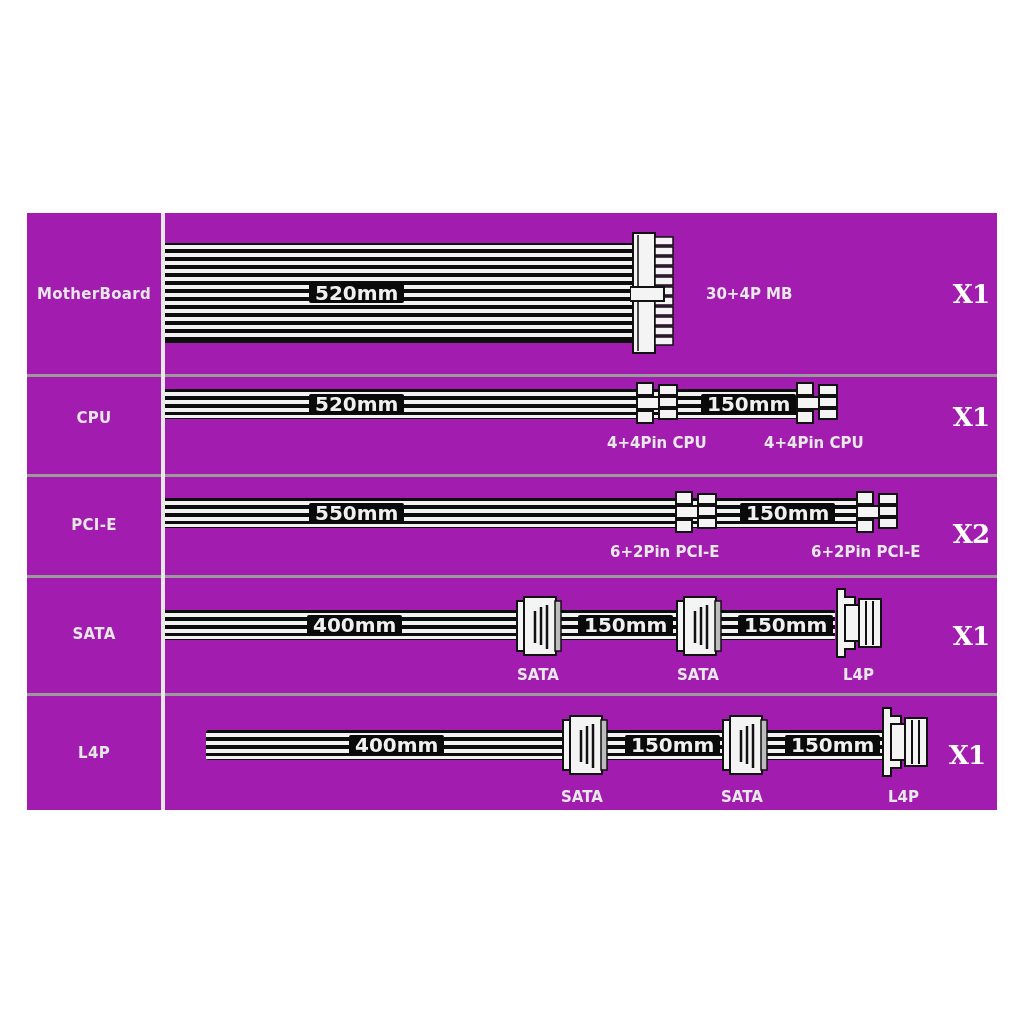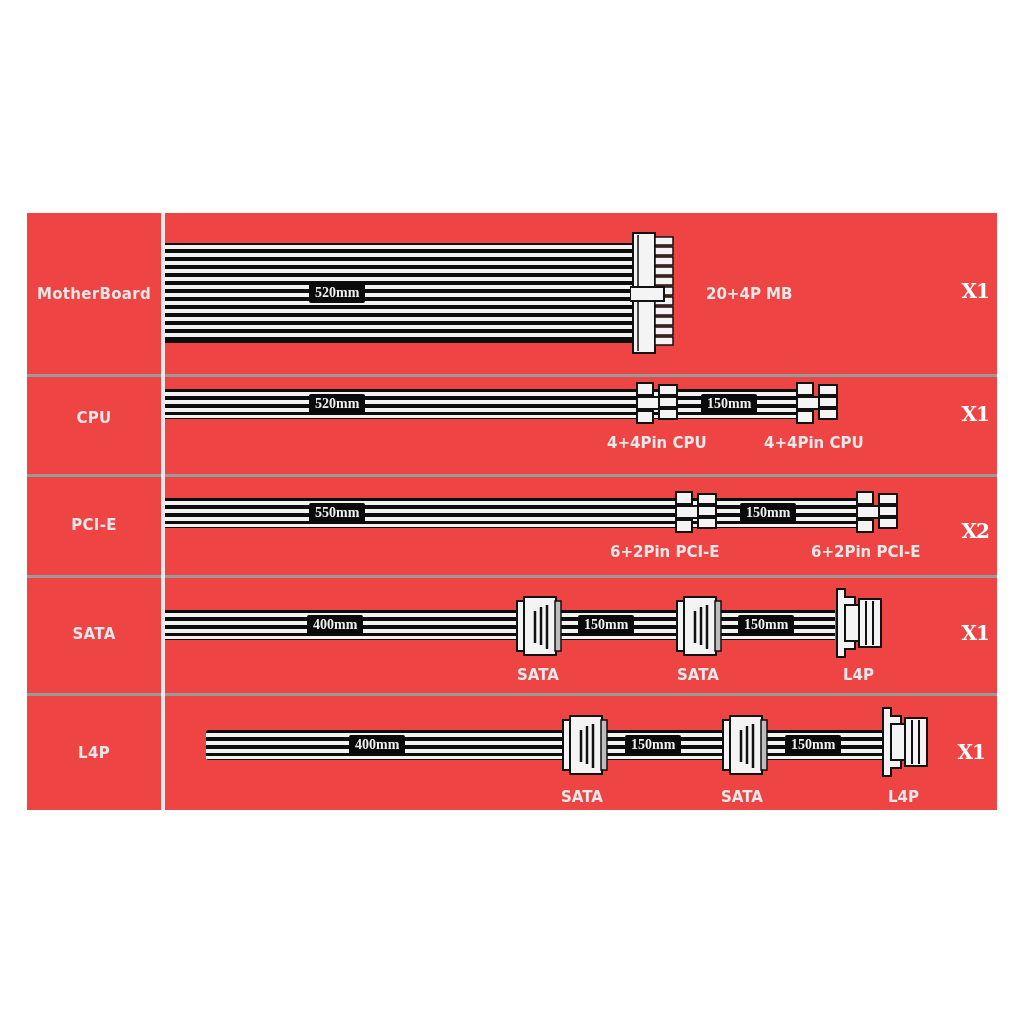--- a/index.html
+++ b/index.html
@@ -1,25 +1,25 @@
 <!DOCTYPE html>
 <html><head>
 <meta charset="utf-8">
 <style>
   html,body{margin:0;padding:0;background:#ffffff;}
   body{width:1024px;height:1024px;position:relative;overflow:hidden;font-family:"DejaVu Sans","Liberation Sans",sans-serif;}
-  #panel{position:absolute;left:27px;top:213px;width:970px;height:597px;background:#ef4444;}
+  #panel{position:absolute;left:27px;top:213px;width:970px;height:597px;background:#a21caf;}
   .vdiv{position:absolute;left:134px;top:0;width:4px;height:597px;background:#e8e8e8;z-index:3;}
   .hsep{position:absolute;left:0;width:970px;height:3px;background:#9a9a9a;z-index:2;}
   .row{position:absolute;left:0;width:970px;}
   .rlabel{position:absolute;left:0;width:134px;text-align:center;color:#e6e6e6;font-weight:bold;font-size:15px;letter-spacing:0.3px;}
-  .qty{position:absolute;right:8px;color:#ffffff;font-family:"DejaVu Serif","Liberation Serif",serif;font-weight:900;font-size:20px;letter-spacing:-1px;}
+  .qty{position:absolute;right:8px;color:#ffffff;font-family:"DejaVu Serif","Liberation Serif",serif;font-weight:900;font-size:26px;letter-spacing:-1px;}
   .cable{position:absolute;background:#0d0d0d;}
   .wire{position:absolute;left:0;right:0;height:4px;background:#f2f2f2;}
-  .tag{position:absolute;background:#0a0a0a;color:#f0f0f0;font-weight:bold;font-size:14px;line-height:20px;height:20px;padding:0 6px;border-radius:2px;z-index:4;font-family:Liberation Serif, serif;}
+  .tag{position:absolute;background:#0a0a0a;color:#f0f0f0;font-weight:bold;font-size:20px;line-height:20px;height:20px;padding:0 6px;border-radius:2px;z-index:4;}
   .clabel{position:absolute;color:#e8e8e8;font-weight:bold;font-size:15px;white-space:nowrap;}
   .conn{position:absolute;z-index:5;}
 </style>
 </head>
 <body>
 
 <div id="panel">
   <div class="vdiv"></div>
   <div class="hsep" style="top:161px"></div>
   <div class="hsep" style="top:261px"></div>
@@ -54,21 +54,21 @@
           <rect x="25" y="46" width="18" height="8"></rect>
           <rect x="25" y="56" width="18" height="8"></rect>
         <rect x="25" y="66" width="18" height="8"></rect>
           <rect x="25" y="76" width="18" height="8"></rect>
           <rect x="25" y="86" width="18" height="8"></rect>
         <rect x="25" y="96" width="18" height="8"></rect>
           <rect x="25" y="106" width="18" height="8"></rect>
       </g>
       <rect x="0" y="56" width="34" height="14" fill="#f4f4f4" stroke="#111" stroke-width="2"></rect>
     </svg>
-    <div class="clabel" style="left:679px;top:72px">20+4P MB</div>
+    <div class="clabel" style="left:679px;top:72px">30+4P MB</div>
     <div class="qty" style="top:66px">X1</div>
   </div>
 
   <div class="row" style="top:156px;height:98px">
     <div class="rlabel" style="top:40px">CPU</div>
     <div class="cable" style="left:138px;top:20px;width:640px;height:30px">
       <div class="wire" style="top:3px"></div>
         <div class="wire" style="top:11px"></div>
         <div class="wire" style="top:19px"></div>
         <div class="wire" style="top:26px;height:3px"></div>

